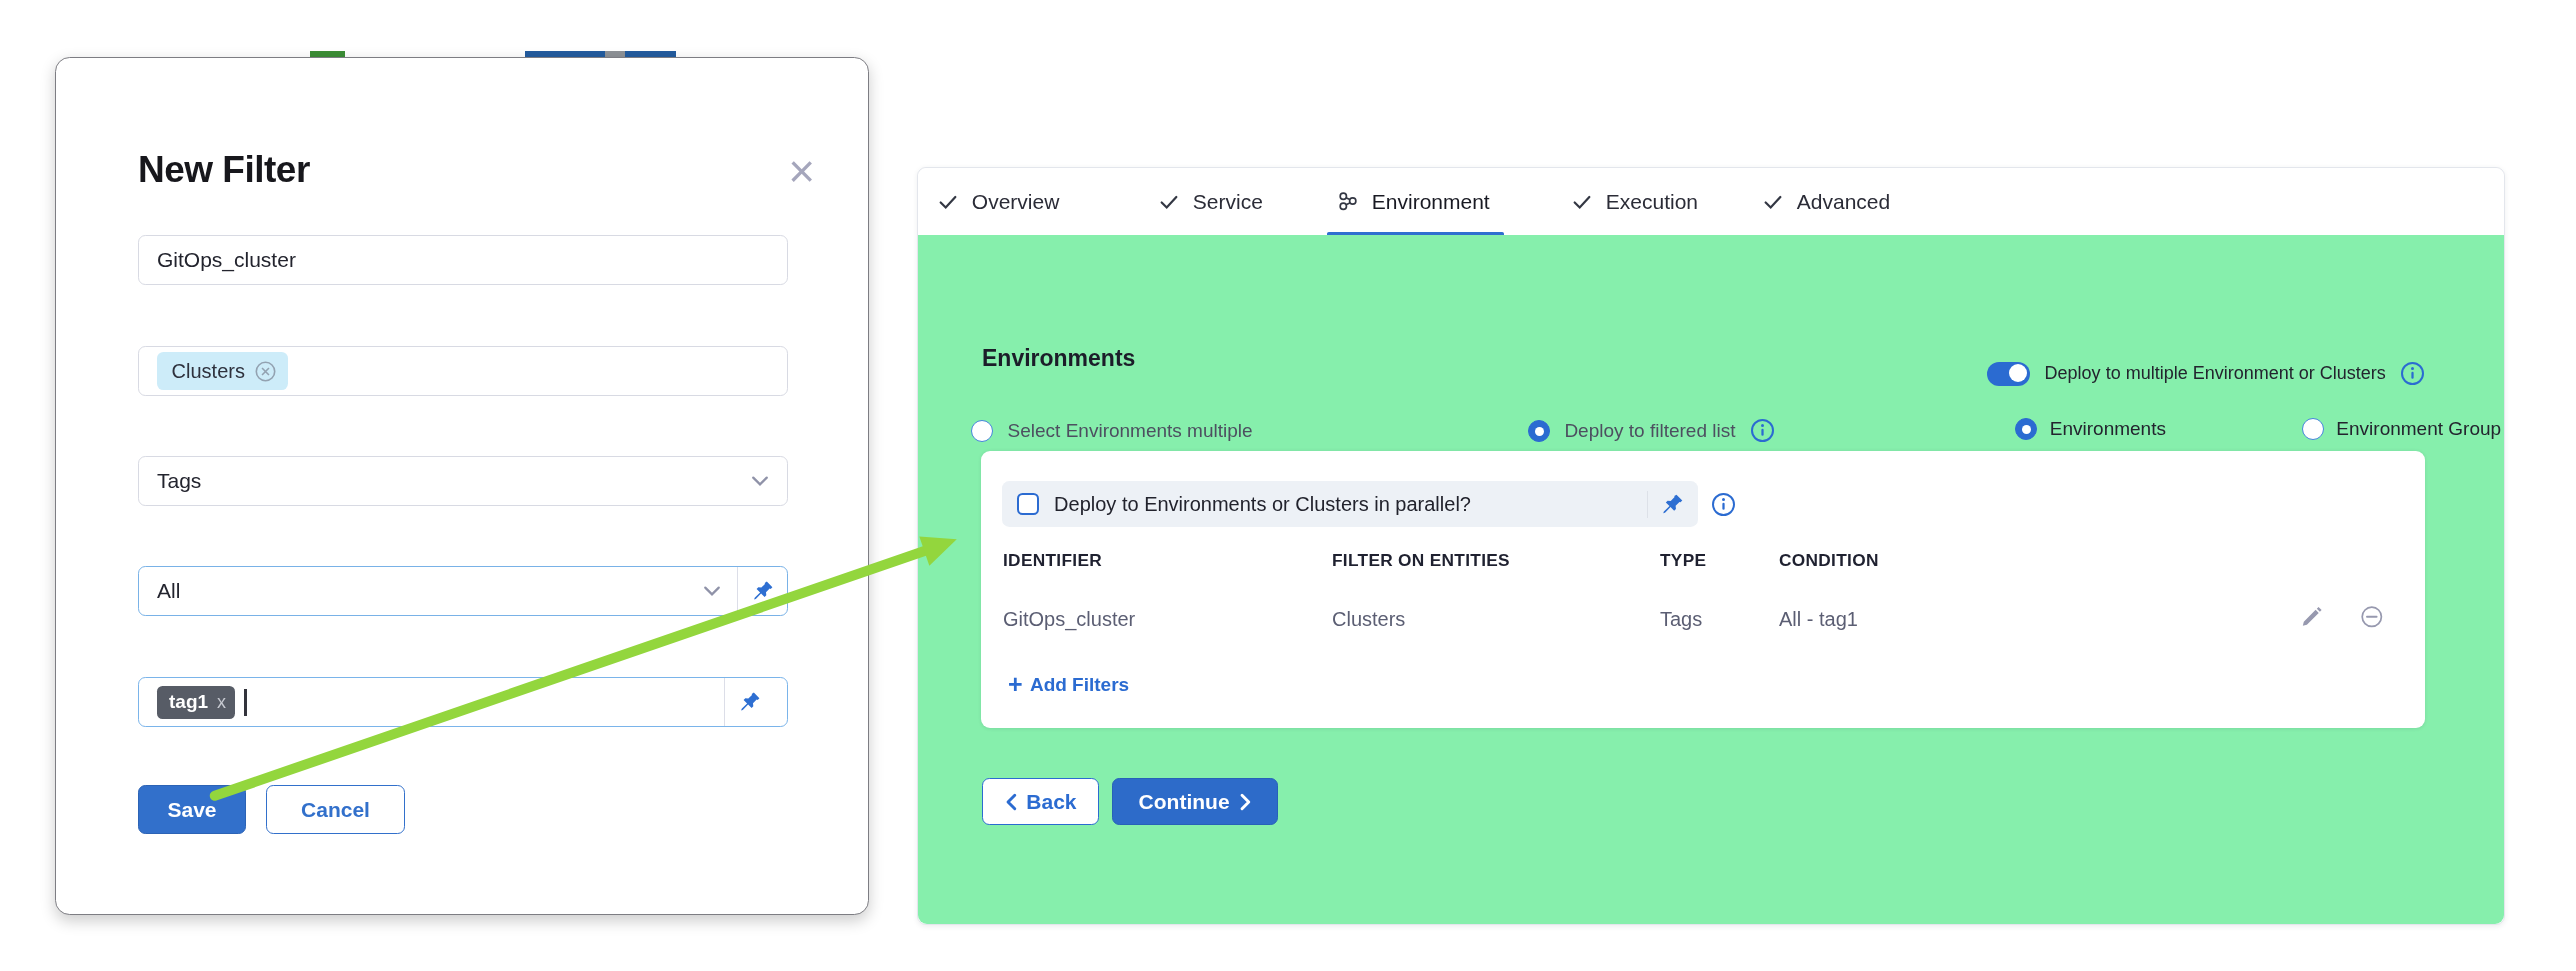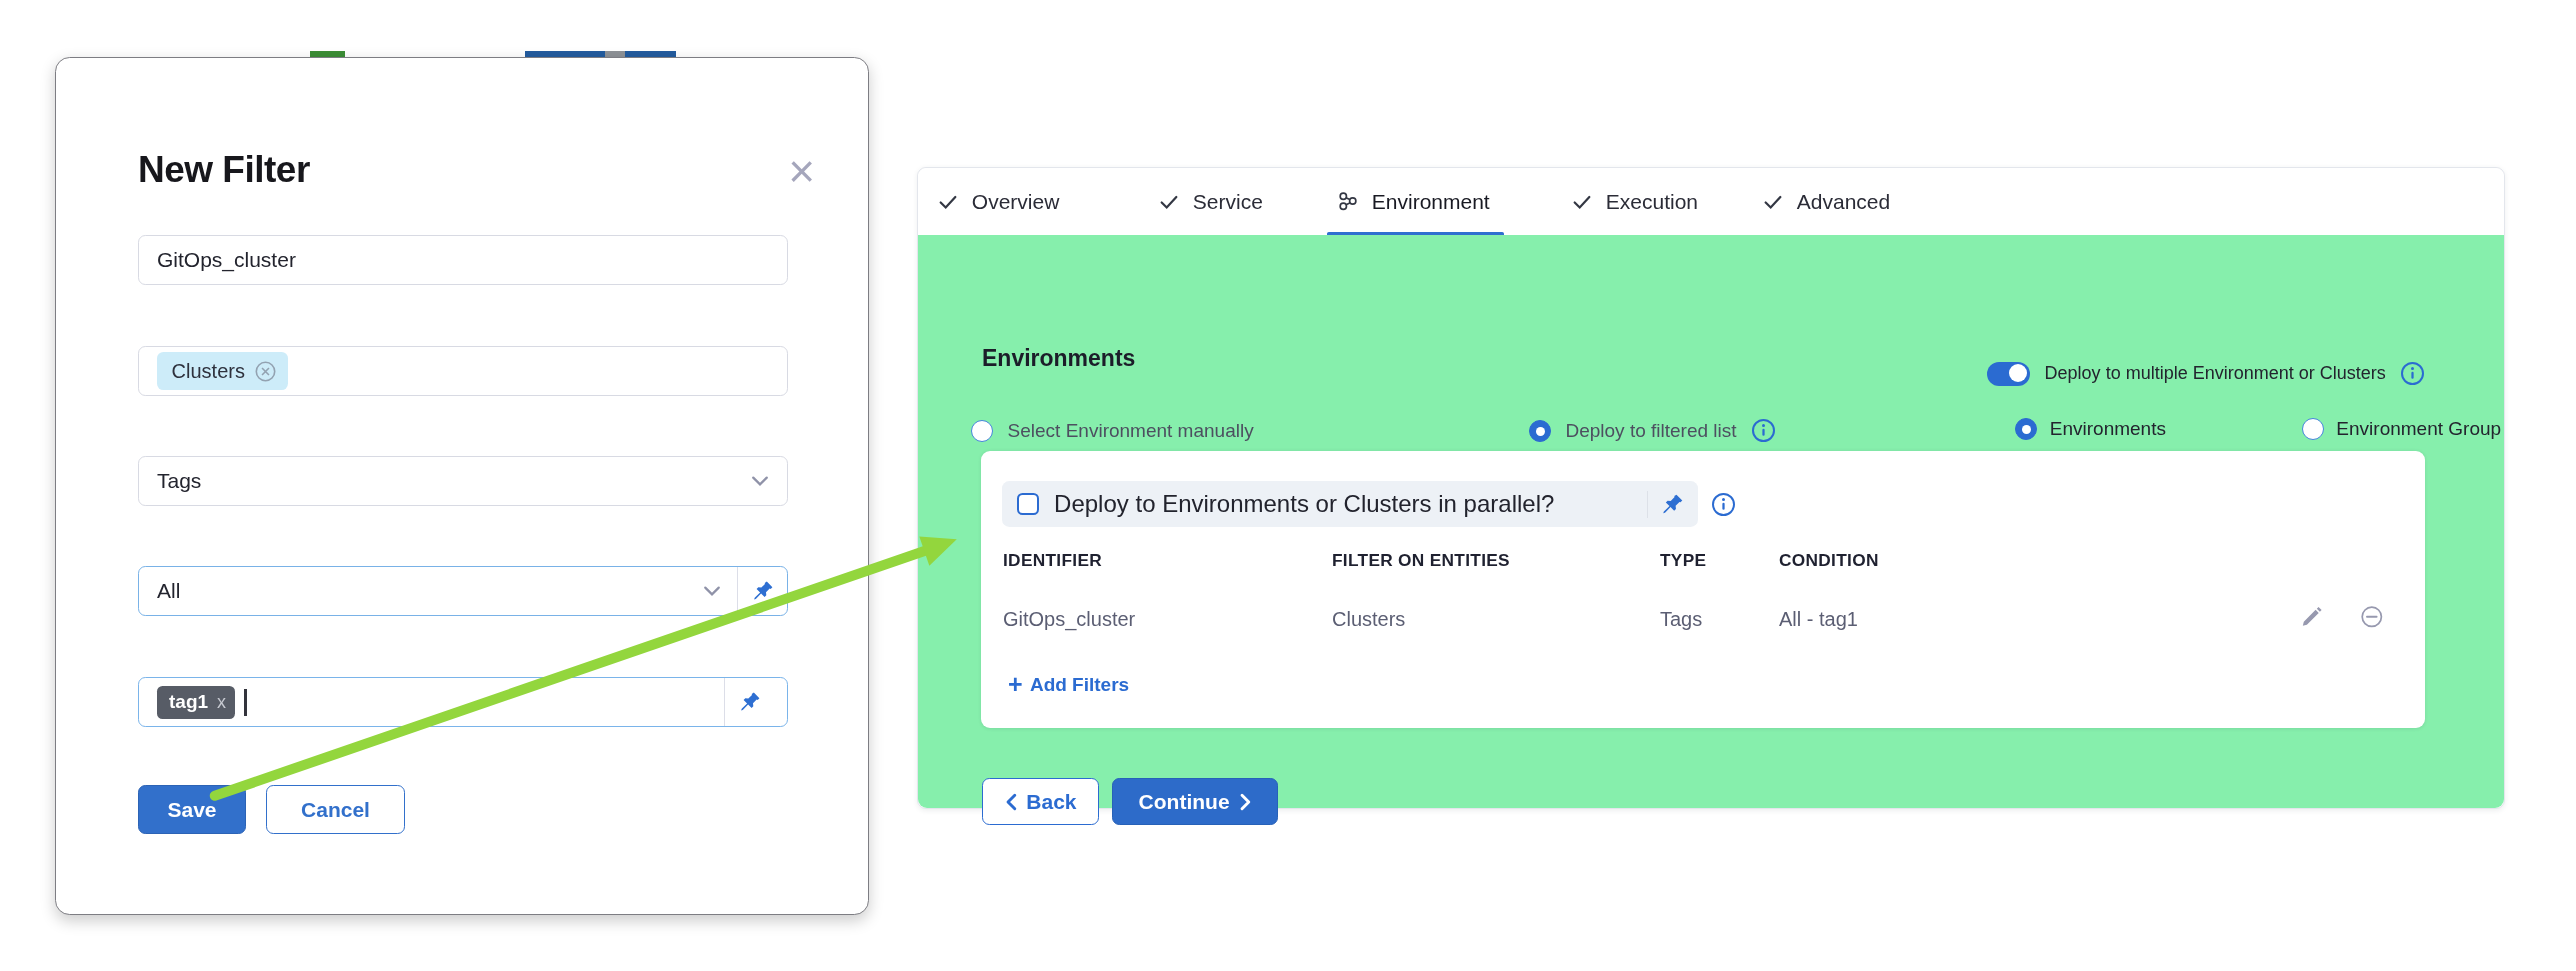--- a/index.html
+++ b/index.html
@@ -35,21 +35,21 @@
   .chip-dark{display:flex;align-items:center;gap:9px;background:#575c66;border-radius:5.5px;padding:5.5px 9px 5.5px 12px;
              font-size:19px;font-weight:700;color:#fff;}
   .chip-dark .x{color:#c7cad1;font-weight:400;font-size:18px;cursor:pointer;}
   .caret{width:2.7px;height:27px;background:#33343c;margin-left:9px;}
   .btn{display:flex;align-items:center;justify-content:center;gap:9px;border-radius:7.3px;font-weight:700;
        font-size:21px;font-family:inherit;cursor:pointer;box-sizing:border-box;}
   .btn-save{position:absolute;left:82px;top:727px;width:108px;height:49px;background:#3270cb;color:#fff;border:0.9px solid #2c63b5;}
   .btn-cancel{position:absolute;left:210px;top:727px;width:139px;height:49px;background:#fff;color:#3270cb;border:1.8px solid #3270cb;}
 
   
-  .panel{position:absolute;left:917px;top:167px;width:1588px;height:642px;background:#fff;border:0.9px solid #e3e6ec;
+  .panel{position:absolute;left:917px;top:167px;width:1588px;height:758px;background:#fff;border:0.9px solid #e3e6ec;
          border-radius:9px;box-shadow:0 1.8px 5.5px rgba(40,50,70,.08);z-index:1;box-sizing:border-box;}
   .tabs{position:absolute;left:0;top:0;right:0;height:67px;border-bottom:1.8px solid #e2e5eb;background:#fff;border-radius:9px 9px 0 0;}
   .tab{position:absolute;top:0;height:67px;display:flex;align-items:center;gap:12.8px;font-size:21px;color:#2b2c37;cursor:pointer;}
   .tab-0{left:19px;} .tab-1{left:240px;} .tab-2{left:418px;} .tab-3{left:653px;} .tab-4{left:844px;}
   .tab.active{font-weight:400;color:#191a23;}
   .tab.active::after{content:"";position:absolute;left:-9px;right:-14.6px;bottom:-1.8px;height:4.6px;background:#2f6fd0;border-radius:1.8px;}
   .panel-body{position:absolute;left:0;top:67px;right:0;bottom:0;background:#86efac;border-radius:0 0 9px 9px;}
 
   .section-title{position:absolute;left:64px;top:110px;margin:0;font-size:23px;font-weight:700;color:#1c1d29;}
   .radio{width:22px;height:22px;border-radius:50%;box-sizing:border-box;border:1.8px solid #4585db;background:#fff;flex:0 0 auto;cursor:pointer;}
@@ -66,21 +66,21 @@
   .row-radios-right{left:1097px;top:183px;gap:12.8px;}
   .rlabel2{font-size:19px;color:#23242e;}
   .gap-mid{width:110px;}
   .info{width:25px;height:25px;flex:0 0 auto;cursor:pointer;}
 
   .card{position:absolute;left:63px;top:216px;width:1444px;height:277px;background:#fff;border-radius:9px;
         box-shadow:0 0.9px 3.7px rgba(30,40,60,.10);}
   .parallel-bar{position:absolute;left:21px;top:30px;width:696px;height:46px;background:#edf1f6;border-radius:7.3px;
                 display:flex;align-items:center;padding:0 12.8px 0 14.6px;box-sizing:border-box;}
   .checkbox{width:22px;height:22px;border:2.3px solid #2b6bd1;border-radius:5.5px;background:#fff;box-sizing:border-box;flex:0 0 auto;cursor:pointer;}
-  .cb-label{margin-left:15.5px;font-size:24px;color:#22232d;}
+  .cb-label{margin-left:15.5px;font-size:20px;color:#22232d;}
   .bar-div{margin-left:auto;width:0.9px;height:27px;background:#dde1e8;}
   .bar-pin{margin-left:12.8px;display:flex;align-items:center;cursor:pointer;}
   .card-info{position:absolute;left:730px;top:41px;}
   .th{position:absolute;top:99px;font-size:17.3px;font-weight:700;color:#1f2130;letter-spacing:0.3px;}
   .td{position:absolute;top:157px;font-size:20px;color:#5b5e73;}
   .c1{left:22px;} .c2{left:351px;} .c3{left:679px;} .c4{left:798px;}
   .row-action{position:absolute;top:153px;width:25.6px;height:25.6px;cursor:pointer;}
   .act-edit{left:1318px;} .act-remove{left:1378px;}
   .add-filters{position:absolute;left:27px;top:221px;display:flex;align-items:center;gap:7.3px;color:#2b6bd1;
                font-size:19px;font-weight:700;cursor:pointer;}
@@ -200,21 +200,21 @@
           </svg>
         <span>Advanced</span>
       </div>
     </nav>
 
     <div class="panel-body">
       <h2 class="section-title">Environments</h2>
 
       <div class="hrow row-radios-left">
         <span class="radio"></span>
-        <span class="rlabel">Select Environment manually</span>
+        <span class="rlabel">Select Environments multiple</span>
         <span class="gap-wide"></span>
         <span class="radio sel"></span>
         <span class="rlabel">Deploy to filtered list</span>
         <svg class="info" viewBox="0 0 20 20">
           <circle cx="10" cy="10" r="8.4" fill="none" stroke="#2b6bd1" stroke-width="1.6"></circle>
           <rect x="9.1" y="8.6" width="1.8" height="5.6" rx=".9" fill="#2b6bd1"></rect>
           <circle cx="10" cy="6" r="1.2" fill="#2b6bd1"></circle>
         </svg>
       </div>
 

